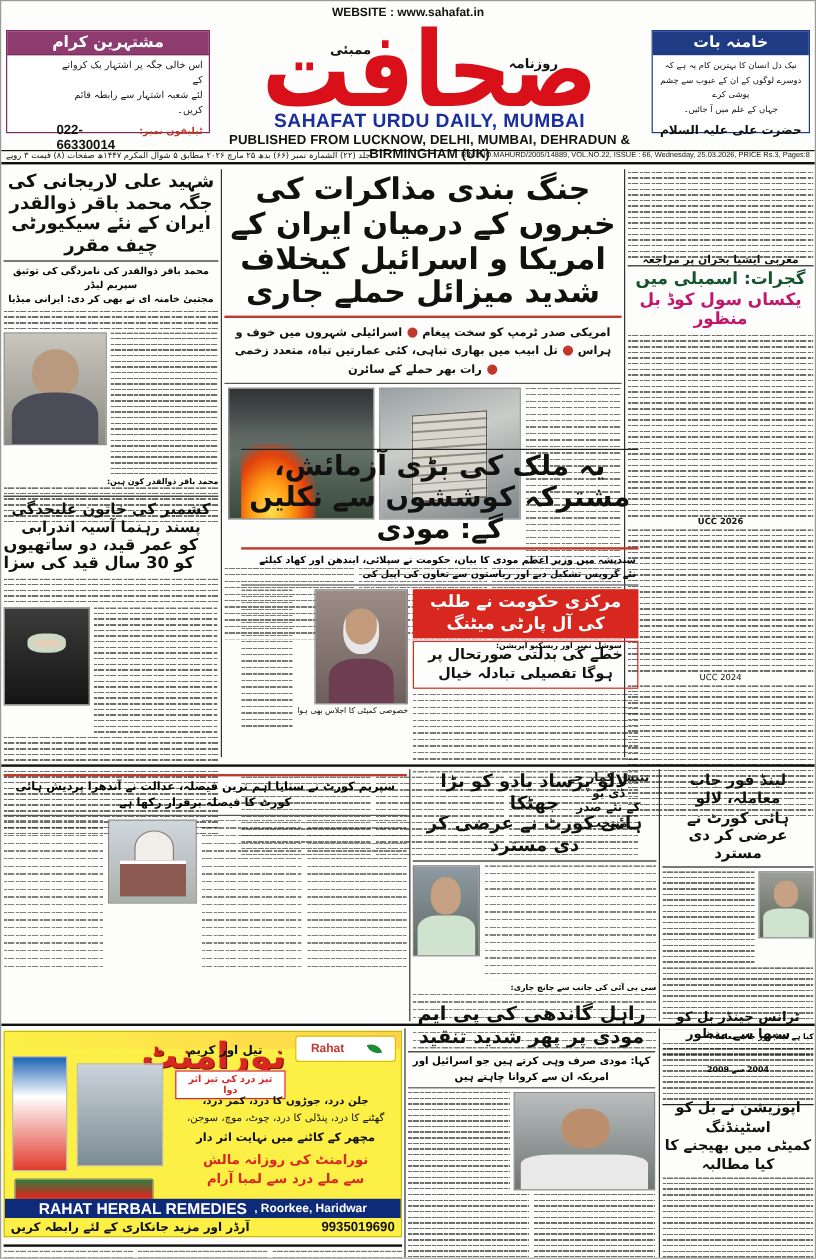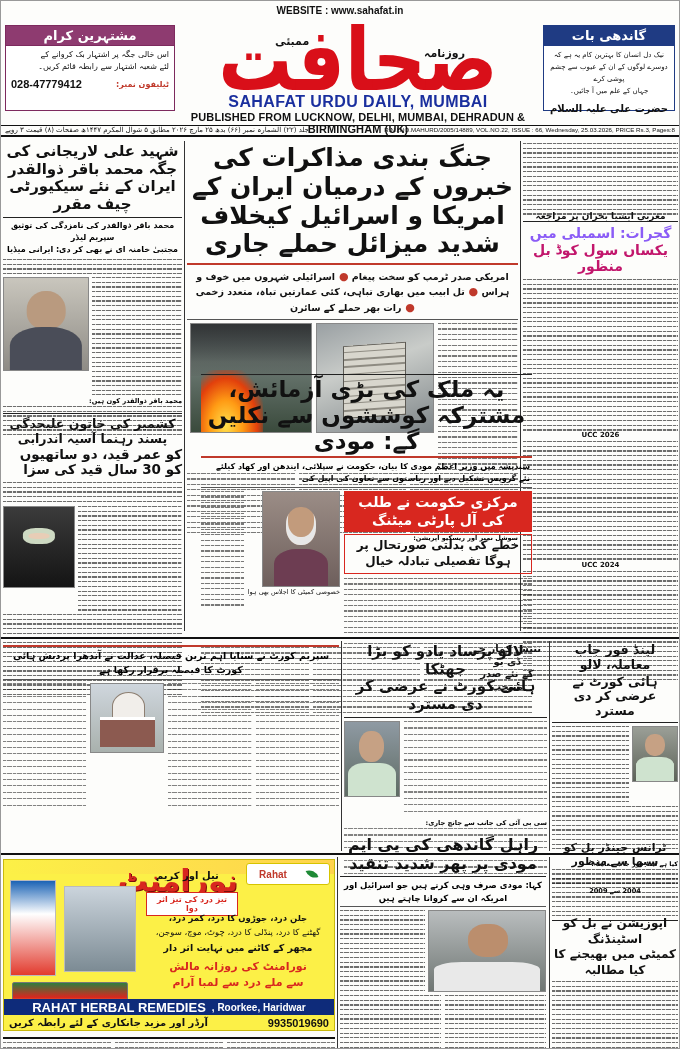--- a/index.html
+++ b/index.html
@@ -55,21 +55,21 @@
   }
   .adbox {
     position:absolute; left:4px; top:24px; width:170px; height:86px;
     border:1px solid #7d2a5e; background:#fff;
   }
   .adbox-head {
     background:#8e3b70; color:#fff; text-align:center;
     font:bold 13px/1.5 "DejaVu Sans",sans-serif; height:20px;
     border-bottom:1px solid #7d2a5e;
   }
-  .adbox-body { padding:3px 5px; }
+  .adbox-body { padding:3px 5px;margin-left:36px; }
   .adbox-tel {
     text-align:left; direction:ltr;
     font:bold 11px "Liberation Sans",sans-serif; color:#111; margin-top:4px;
   }
   .adbox-tel span.lbl{ color:#c0392b; font-size:8px; float:right; padding-top:2px;}
 
   .goldbox {
     position:absolute; right:4px; top:24px; width:132px; height:86px;
     border:1px solid #1f3b83; background:#fff;
   }
@@ -302,35 +302,35 @@
 
     <div class="website-line">WEBSITE : www.sahafat.in</div>
 
     <div class="adbox">
       <div class="adbox-head urdu">مشتہرین کرام</div>
       <div class="adbox-body">
         <div class="urdu" style="font-size:8px;line-height:1.55;color:#111">اس خالی جگہ پر اشتہار بک کروانے کے</div>
         <div class="urdu" style="font-size:8px;line-height:1.55;color:#111">لئے شعبہ اشتہار سے رابطہ قائم کریں۔</div>
         <div class="adbox-tel">
           <span class="lbl urdu">ٹیلیفون نمبر:</span>
-          <span>028-47779412</span>
+          <span>022-66330014</span>
         </div>
       </div>
     </div>
 
     <div class="logo-wrap">
       <div class="logo-arabic urdu" style="text-align:center">صحافت</div>
       <div class="logo-rznama urdu">روزنامہ</div>
       <div class="logo-mumbai urdu">ممبئی</div>
       <div class="logo-sub1">SAHAFAT URDU DAILY, MUMBAI</div>
       <div class="logo-sub2">PUBLISHED FROM LUCKNOW, DELHI, MUMBAI, DEHRADUN &amp; BIRMINGHAM (UK)</div>
     </div>
 
     <div class="goldbox">
-      <div class="goldbox-head urdu">گاندھی بات</div>
+      <div class="goldbox-head urdu">خامنہ بات</div>
       <div class="goldbox-body">
         <div class="urdu" style="font-size:7px;line-height:1.7;color:#111;text-align:center">نیک دل انسان کا بہترین کام یہ ہے کہ</div>
         <div class="urdu" style="font-size:7px;line-height:1.7;color:#111;text-align:center">دوسرے لوگوں کے ان کے عیوب سے چشم پوشی کرے</div>
         <div class="urdu" style="font-size:7px;line-height:1.7;color:#111;text-align:center">جہاں کے علم میں آ جائیں۔</div>
         <div class="goldbox-sig urdu">حضرت علی علیہ السلام</div>
       </div>
     </div>
   </div>
 
   <div class="imprint">
@@ -354,21 +354,21 @@
         <div class="body-lines dense" style="flex:1;height:118px"></div>
         <div class="photo ph-man" style="width:86px;height:94px;"></div>
       </div>
       <div class="urdu" style="font-size:6.6px;font-weight:bold;margin-top:2px">محمد باقر ذوالقدر کون ہیں:</div>
       <div class="body-lines dense" style="height:32px;margin-top:1px"></div>
     </div>
 
     <div style="position:absolute;left:2px;top:272px;width:179px;">
       <div class="rule" style="margin-bottom:3px"></div>
       <div class="hdl urdu" style="font-size:12.5px;text-align:center">کشمیر کی خاتون علیحدگی پسند رہنما آسیہ اندرابی</div>
-      <div class="hdl urdu" style="font-size:13.5px;text-align:right">کو عمر قید، دو ساتھیوں کو 30 سال قید کی سزا</div>
+      <div class="hdl urdu" style="font-size:13.5px;text-align:left">کو عمر قید، دو ساتھیوں کو 30 سال قید کی سزا</div>
       <div class="body-lines dense" style="height:22px;margin-top:4px"></div>
       <div style="display:flex;gap:3px;margin-top:2px">
         <div class="body-lines dense" style="flex:1;height:106px"></div>
         <div class="photo ph-burqa" style="width:72px;height:82px;"></div>
       </div>
       <div class="body-lines dense" style="height:84px;margin-top:2px"></div>
     </div>
 
     <div style="position:absolute;left:186px;top:2px;width:331px;">
       <div class="lead-hdl urdu">جنگ بندی مذاکرات کی خبروں کے درمیان ایران کے امریکا و اسرائیل کیخلاف شدید میزائل حملے جاری</div>
@@ -392,26 +392,26 @@
         <div class="body-lines" style="flex:1;height:60px"></div>
         <div class="body-lines" style="flex:1;height:60px"></div>
         <div class="body-lines" style="flex:1;height:60px"></div>
       </div>
       <div class="urdu" style="font-size:6.5px;font-weight:bold;margin-top:1px">سوشل نمبر اور ریسکیو آپریشن:</div>
     </div>
 
     <div style="position:absolute;left:522px;top:2px;width:155px;">
       <div class="body-lines dense" style="height:74px"></div>
       <div class="rule" style="margin:4px 0 3px"></div>
-      <div class="hdl urdu kicker-mag" style="font-size:14px;text-align:center;color:#8b5cf6">گجرات: اسمبلی میں</div>
+      <div class="hdl urdu kicker-mag" style="font-size:14px;text-align:center;color:#14532d">گجرات: اسمبلی میں</div>
       <div class="hdl urdu kicker-mag" style="font-size:14px;text-align:center;color:#c2166c">یکساں سول کوڈ بل منظور</div>
       <div class="body-lines dense" style="height:152px;margin-top:4px"></div>
       <div class="urdu" style="font-size:7px;font-weight:bold;text-align:center;color:#111">UCC 2026</div>
       <div class="body-lines dense" style="height:120px;margin-top:2px"></div>
-      <div class="urdu" style="font-size:7px;font-weight:bold;text-align:center;color:#111">UCC 2024</div>
+      <div class="urdu" style="font-size:7px;font-weight:normal;text-align:center;color:#111">UCC 2024</div>
       <div class="body-lines dense" style="height:110px;margin-top:2px"></div>
     </div>
 
     <div style="position:absolute;left:200px;top:233px;width:331px;">
       <div class="rule" style="margin-bottom:2px"></div>
       <div class="hdl urdu" style="font-size:23px;text-align:center;line-height:1.12">یہ ملک کی بڑی آزمائش، مشترکہ کوششوں سے نکلیں گے: مودی</div>
       <div class="rule-red" style="margin:2px 0"></div>
       <div class="urdu" style="font-size:8px;font-weight:bold;text-align:right;line-height:1.45;padding:1px 2px">سندیشہ میں وزیر اعظم مودی کا بیان، حکومت نے سپلائی، ایندھن اور کھاد کیلئے نئے گروپس تشکیل دیے اور ریاستوں سے تعاون کی اپیل کی</div>
       <div class="rule-thin" style="margin:2px 0 3px"></div>
 

